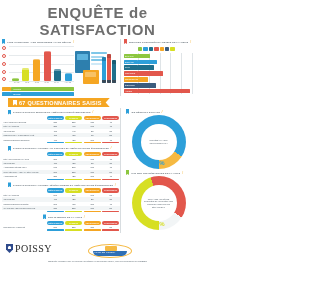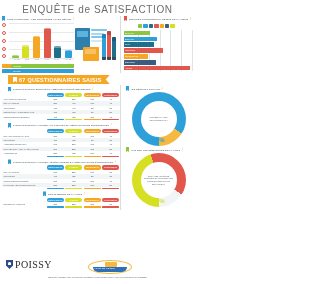--- a/index.html
+++ b/index.html
@@ -9,21 +9,21 @@
     background:#ffffff;
     color:#4a4a4a;
     overflow:hidden;
     position:relative;
   }
   .page { width:195px; height:284px; position:relative; background:#fff; }
 
   
   .title-bar { text-align:center; padding-top:4px; }
   .title-bar .title {
-    font-size:10px; letter-spacing:.6px; color:#6e6e6e; font-weight:400;
+    font-size:15px; letter-spacing:.6px; color:#6e6e6e; font-weight:700;
   }
 
   
   .sec-head { display:flex; align-items:center; gap:1.5px; }
   .sec-head .flag {
     width:3px; height:5px; background:#2d9fd9; flex:none;
     clip-path:polygon(0 0,100% 0,100% 100%,50% 78%,0 100%);
   }
   .sec-head .flag.green { background:#8cc63e; }
   .sec-head .flag.red { background:#e2574c; }
@@ -130,21 +130,21 @@
     display:flex; align-items:center; justify-content:center; text-align:center; padding:3px;
   }
   .donut .hole span { font-size:1.8px; color:#5b6770; line-height:2.6px; text-transform:uppercase; }
   .donut .pct {
     position:absolute; font-size:6px; font-weight:700; left:0; right:0; text-align:center;
   }
   .donut .pct.bottom { bottom:3.5px; }
   .donut .pct.top { top:3.5px; }
 
   
-  .footer { position:absolute; left:0; right:0; bottom:0; height:30px; }
+  .footer { position:absolute; left:0; right:0; bottom:16px; height:30px; }
   .logo { position:absolute; left:6px; top:5px; display:flex; align-items:center; gap:2px; }
   .logo .shield {
     width:7px; height:9px; background:#2f4b8c;
     clip-path:polygon(0 0,100% 0,100% 62%,50% 100%,0 62%);
     position:relative;
   }
   .logo .shield::after {
     content:""; position:absolute; left:2.2px; top:2px; width:2.4px; height:3px;
     background:#fff; border-radius:50% 50% 0 0;
   }

